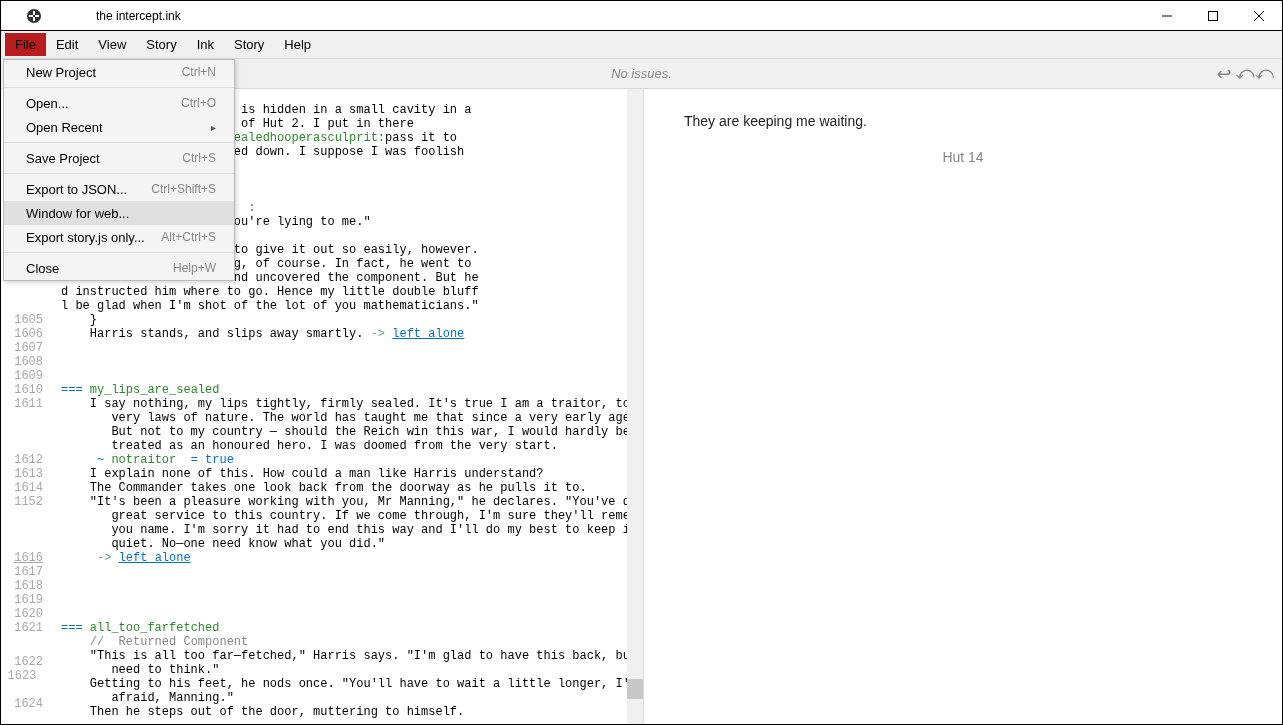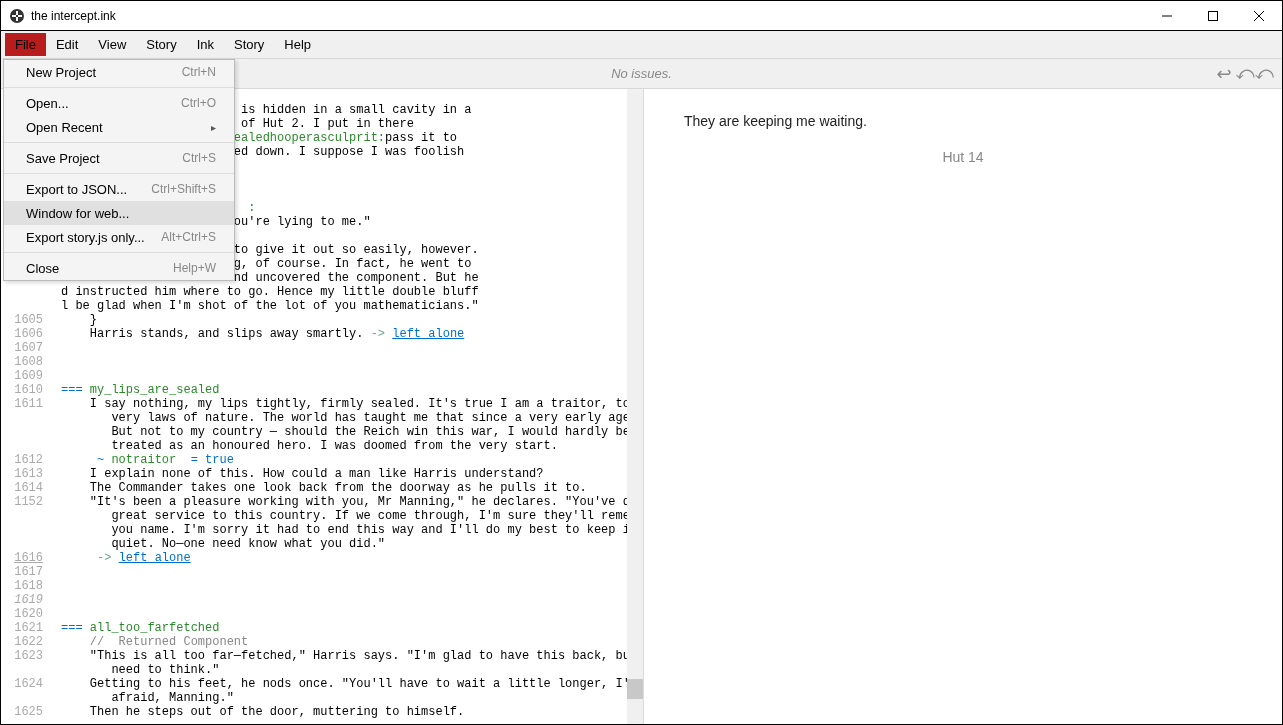--- a/index.html
+++ b/index.html
@@ -1,17 +1,17 @@
 <!DOCTYPE html>
 <html><head>
 <meta charset="utf-8">
 <style>
 * { margin:0; padding:0; box-sizing:border-box; }
 body { font-family:"Segoe UI", Arial, sans-serif; font-size:13px; background:#fff; overflow:hidden; width:1283px; height:725px; position:relative; border:1px solid #000; }
-.titlebar { height:30px; display:flex; align-items:center; padding-left:8px; background:#fff; border-bottom:1px solid #000; }
+.titlebar { height:30px; display:flex; align-items:center; padding-left:25px; background:#fff; border-bottom:1px solid #000;gap:48px; }
 .titlebar .app-icon { width:16px; height:16px; margin-right:6px; }
 .titlebar .title { font-size:12px; }
 .win-controls { position:absolute; right:0; top:0; display:flex; height:30px; }
 .win-controls div { width:46px; display:flex; align-items:center; justify-content:center; font-size:14px; }
 .menubar { height:28px; background:#f0f0f0; display:flex; align-items:center; padding-left:4px; border-bottom:1px solid #d8d8d8; }
 .menubar .menu-item { padding:4px 10px; font-size:13px; }
 .menubar .menu-item.open { background:#b91c1c; }
 .statusbar { height:30px; background:#f0f0f0; display:flex; align-items:center; justify-content:center; border-bottom:1px solid #d8d8d8; position:relative; }
 .statusbar .status-text { font-style:italic; color:#888; font-size:13px; }
 .statusbar .arrows { position:absolute; right:8px; display:flex; gap:4px; color:#888; }
@@ -121,25 +121,25 @@
         <div style="height: 14px;">1612</div>
         <div style="height: 14px;">1613</div>
         <div style="height: 14px;">1614</div>
         <div style="height: 14px;">1152</div>
         <div style="height: 14px;"></div>
         <div style="height: 14px;"></div>
         <div style="height: 14px;"></div>
         <div style="height: 14px; text-decoration: underline;">1616</div>
         <div style="height: 14px;">1617</div>
         <div style="height: 14px;">1618</div>
-        <div style="height: 14px; font-style: italic;">1619</div>
+        <div style="height: 14px;">1619</div>
         <div style="height: 14px;">1620</div>
         <div style="height: 14px;">1621</div>
-        <div style="height: 14px;">1622</div>
-        <div style="height: 14px;">1623</div>
+        <div style="height: 14px; margin-top: 20px;">1622</div>
+        <div style="height: 14px; text-align: center;">1623</div>
         <div style="height: 14px;"></div>
         <div style="height: 14px;">1624</div>
         <div style="height: 14px;"></div>
         <div style="height: 14px;">1625</div>
       </div>
     <div class="code" id="code"><div style="height: 14px;"><span class="comment">ponent</span></div><div style="height: 14px;">nt of the Bombe computer is hidden in a small cavity in a</div><div style="height: 14px;">rting the left rear post of Hut 2. I put in there</div><div style="height: 14px;">rch. I intended to <span class="kw">{</span> <span class="green">revealedhooperasculprit:</span>pass it to</div><div style="height: 14px;">it<span class="kw">}</span> once the fuss had died down. I suppose I was foolish</div><div style="height: 14px;">ight."</div><div style="height: 14px;"><span class="green">e</span></div><div style="height: 14px;">&nbsp;</div><div style="height: 14px;"><span class="green">er_didnt_give_himself_up  :</span></div><div style="height: 14px;">nning: God help you if you're lying to me."</div><div style="height: 14px;">&nbsp;</div><div style="height: 14px;">. I hadn't expected you to give it out so easily, however.</div><div style="height: 14px;">, Hooper has said nothing, of course. In fact, he went to</div><div style="height: 14px;"> after we released him and uncovered the component. But he</div><div style="height: 14px;">d instructed him where to go. Hence my little double bluff</div><div style="height: 14px;">l be glad when I'm shot of the lot of you mathematicians."</div><div style="height: 14px;">    }</div><div style="height: 14px;">    Harris stands, and slips away smartly. <span class="arrow">-&gt;</span> <span class="link">left_alone</span></div><div style="height: 14px;">&nbsp;</div><div style="height: 14px;">&nbsp;</div><div style="height: 14px;">&nbsp;</div><div style="height: 14px;"><span class="kw">===</span> <span class="green">my_lips_are_sealed</span></div><div style="height: 14px;">    I say nothing, my lips tightly, firmly sealed. It's true I am a traitor, to the</div><div style="height: 14px;">       very laws of nature. The world has taught me that since a very early age.</div><div style="height: 14px;">       But not to my country — should the Reich win this war, I would hardly be</div><div style="height: 14px;">       treated as an honoured hero. I was doomed from the very start.</div><div style="height: 14px;">     <span class="kw">~</span> <span class="green">notraitor </span> <span class="kw">= true</span></div><div style="height: 14px;">    I explain none of this. How could a man like Harris understand?</div><div style="height: 14px;">    The Commander takes one look back from the doorway as he pulls it to.</div><div style="height: 14px;">    "It's been a pleasure working with you, Mr Manning," he declares. "You've done a</div><div style="height: 14px;">       great service to this country. If we come through, I'm sure they'll remember</div><div style="height: 14px;">       you name. I'm sorry it had to end this way and I'll do my best to keep it</div><div style="height: 14px;">       quiet. No—one need know what you did."</div><div style="height: 14px;">     <span class="arrow">-&gt;</span> <span class="link">left_alone</span></div><div style="height: 14px;">&nbsp;</div><div style="height: 14px;">&nbsp;</div><div style="height: 14px;">&nbsp;</div><div style="height: 14px;">&nbsp;</div><div style="height: 14px;"><span class="kw">===</span> <span class="green">all_too_farfetched</span></div><div style="height: 14px;">    <span class="comment">//  Returned Component</span></div><div style="height: 14px;">    "This is all too far—fetched," Harris says. "I'm glad to have this back, but I</div><div style="height: 14px;">       need to think."</div><div style="height: 14px;">    Getting to his feet, he nods once. "You'll have to wait a little longer, I'm</div><div style="height: 14px;">       afraid, Manning."</div><div style="height: 14px;">    Then he steps out of the door, muttering to himself.</div></div>
     <div class="editor-scroll">
       <div class="editor-thumb" style="top:590px;height:20px"></div>
     </div>
   </div>

